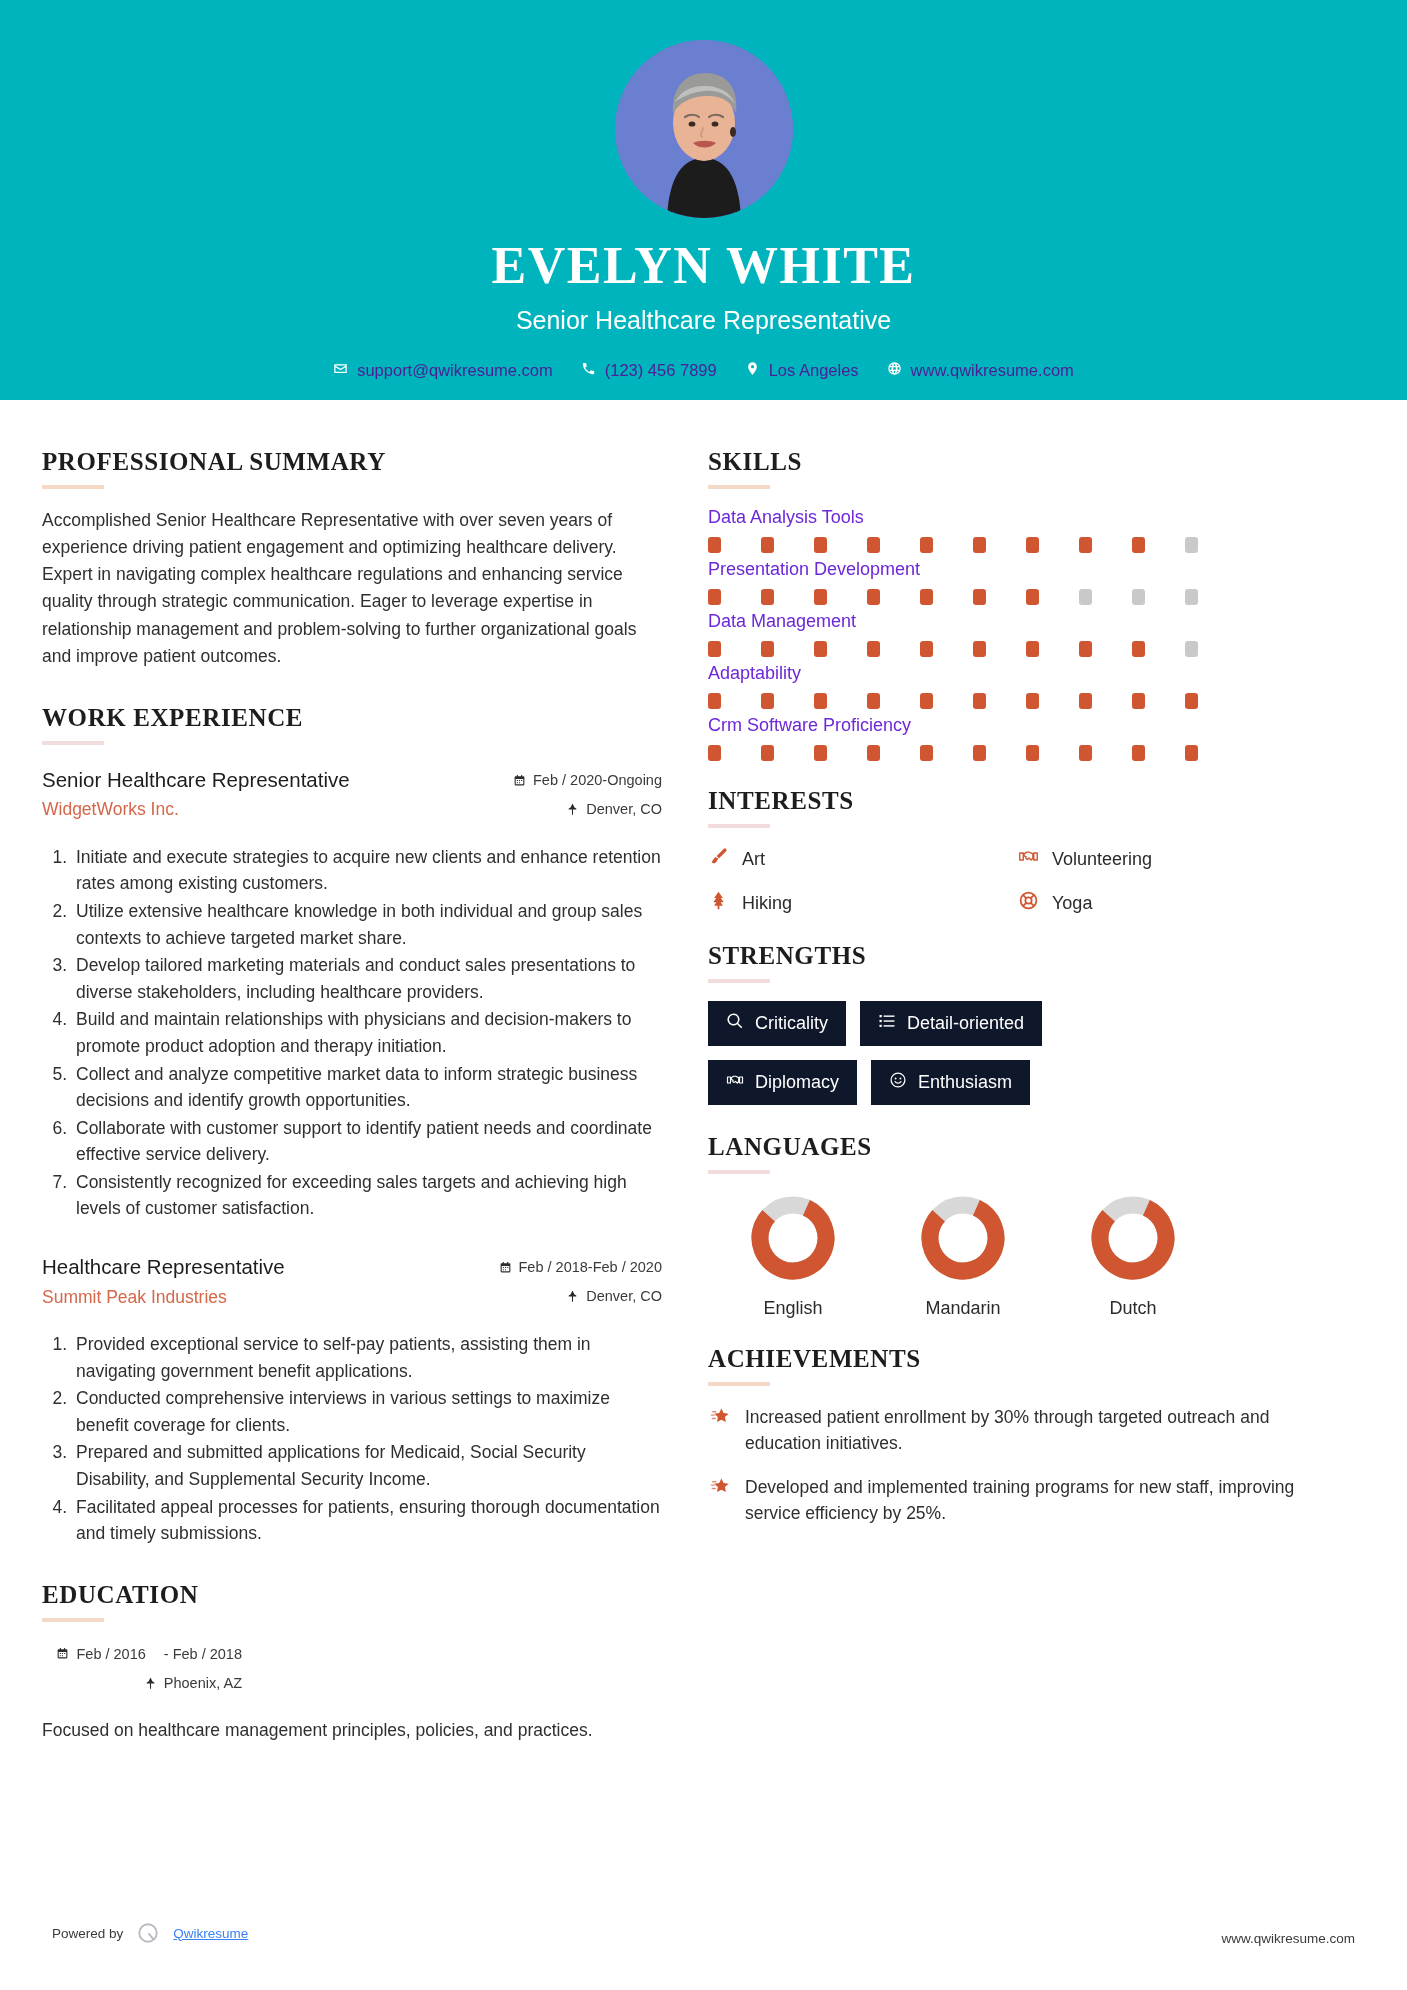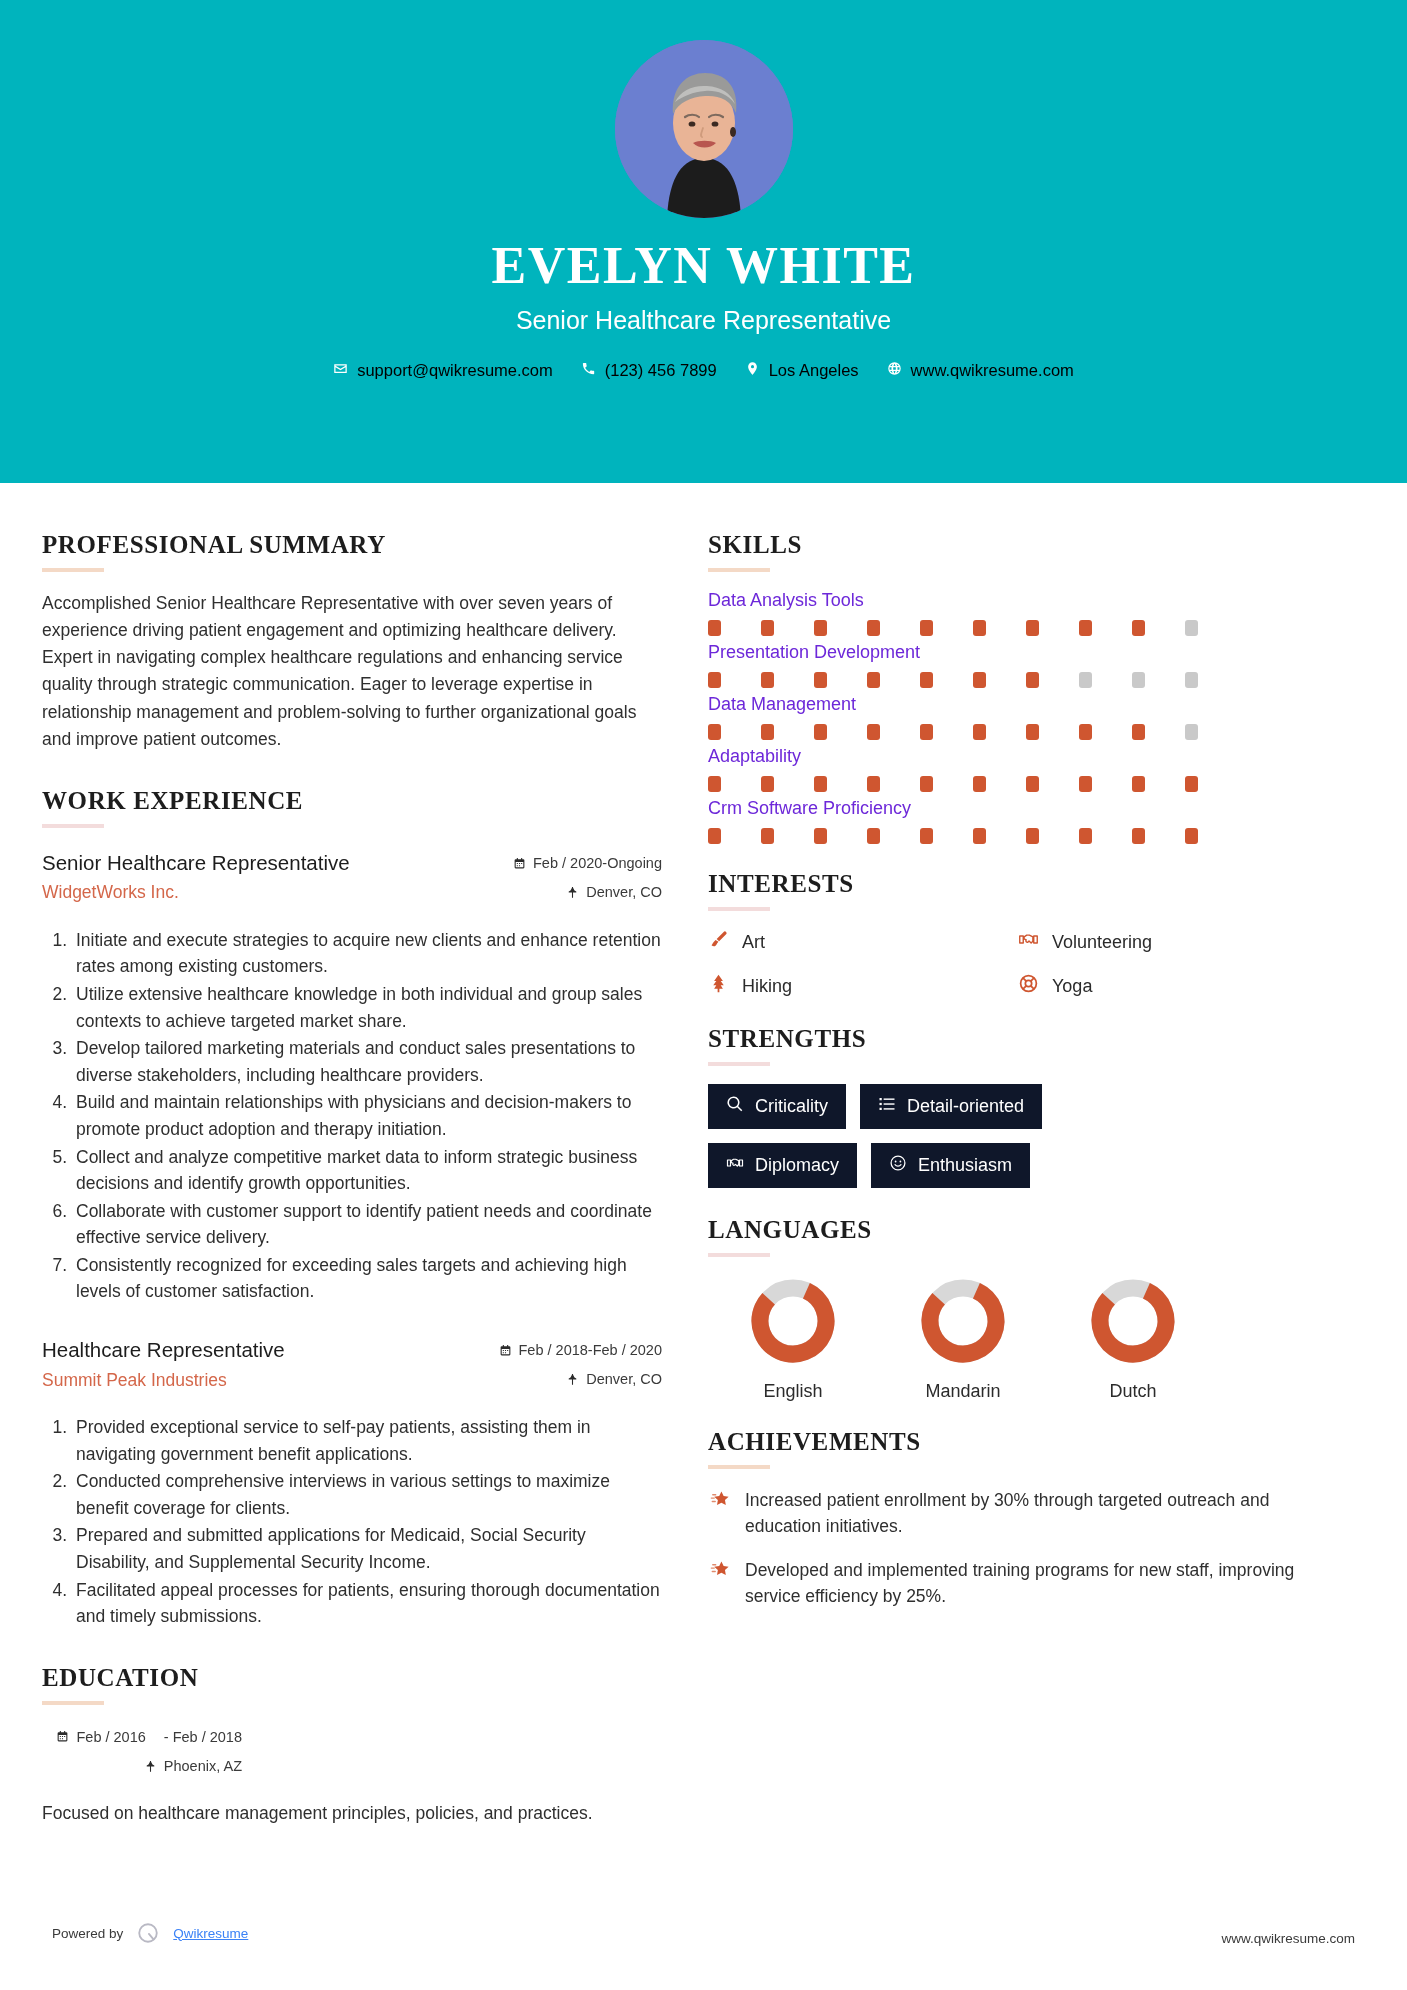--- a/index.html
+++ b/index.html
@@ -9,21 +9,21 @@
     height: 1990px;
     background: #ffffff;
     font-family: "Liberation Sans", sans-serif;
     color: #2b2b2b;
     overflow: hidden;
   }
 
   
   .header {
     background: #00b4bd;
-    height: 483px;
+    height: 400px;
     display: flex;
     flex-direction: column;
     align-items: center;
     padding-top: 40px;
   }
   .avatar {
     width: 178px;
     height: 178px;
     border-radius: 50%;
     background: #6b7fd0;
@@ -46,21 +46,21 @@
     font-size: 25px;
     color: #ffffff;
     margin-top: 14px;
     font-weight: 400;
   }
   .contact-row {
     display: flex;
     align-items: center;
     gap: 10px;
     margin-top: 26px;
-    color: #000000;
+    color: #4c1d95;
     font-size: 16.5px;
   }
   .contact-item {
     display: flex;
     align-items: center;
     gap: 9px;
     padding: 0 9px;
   }
   .contact-item svg { width: 15px; height: 15px; fill: #ffffff; flex: none; }
 

